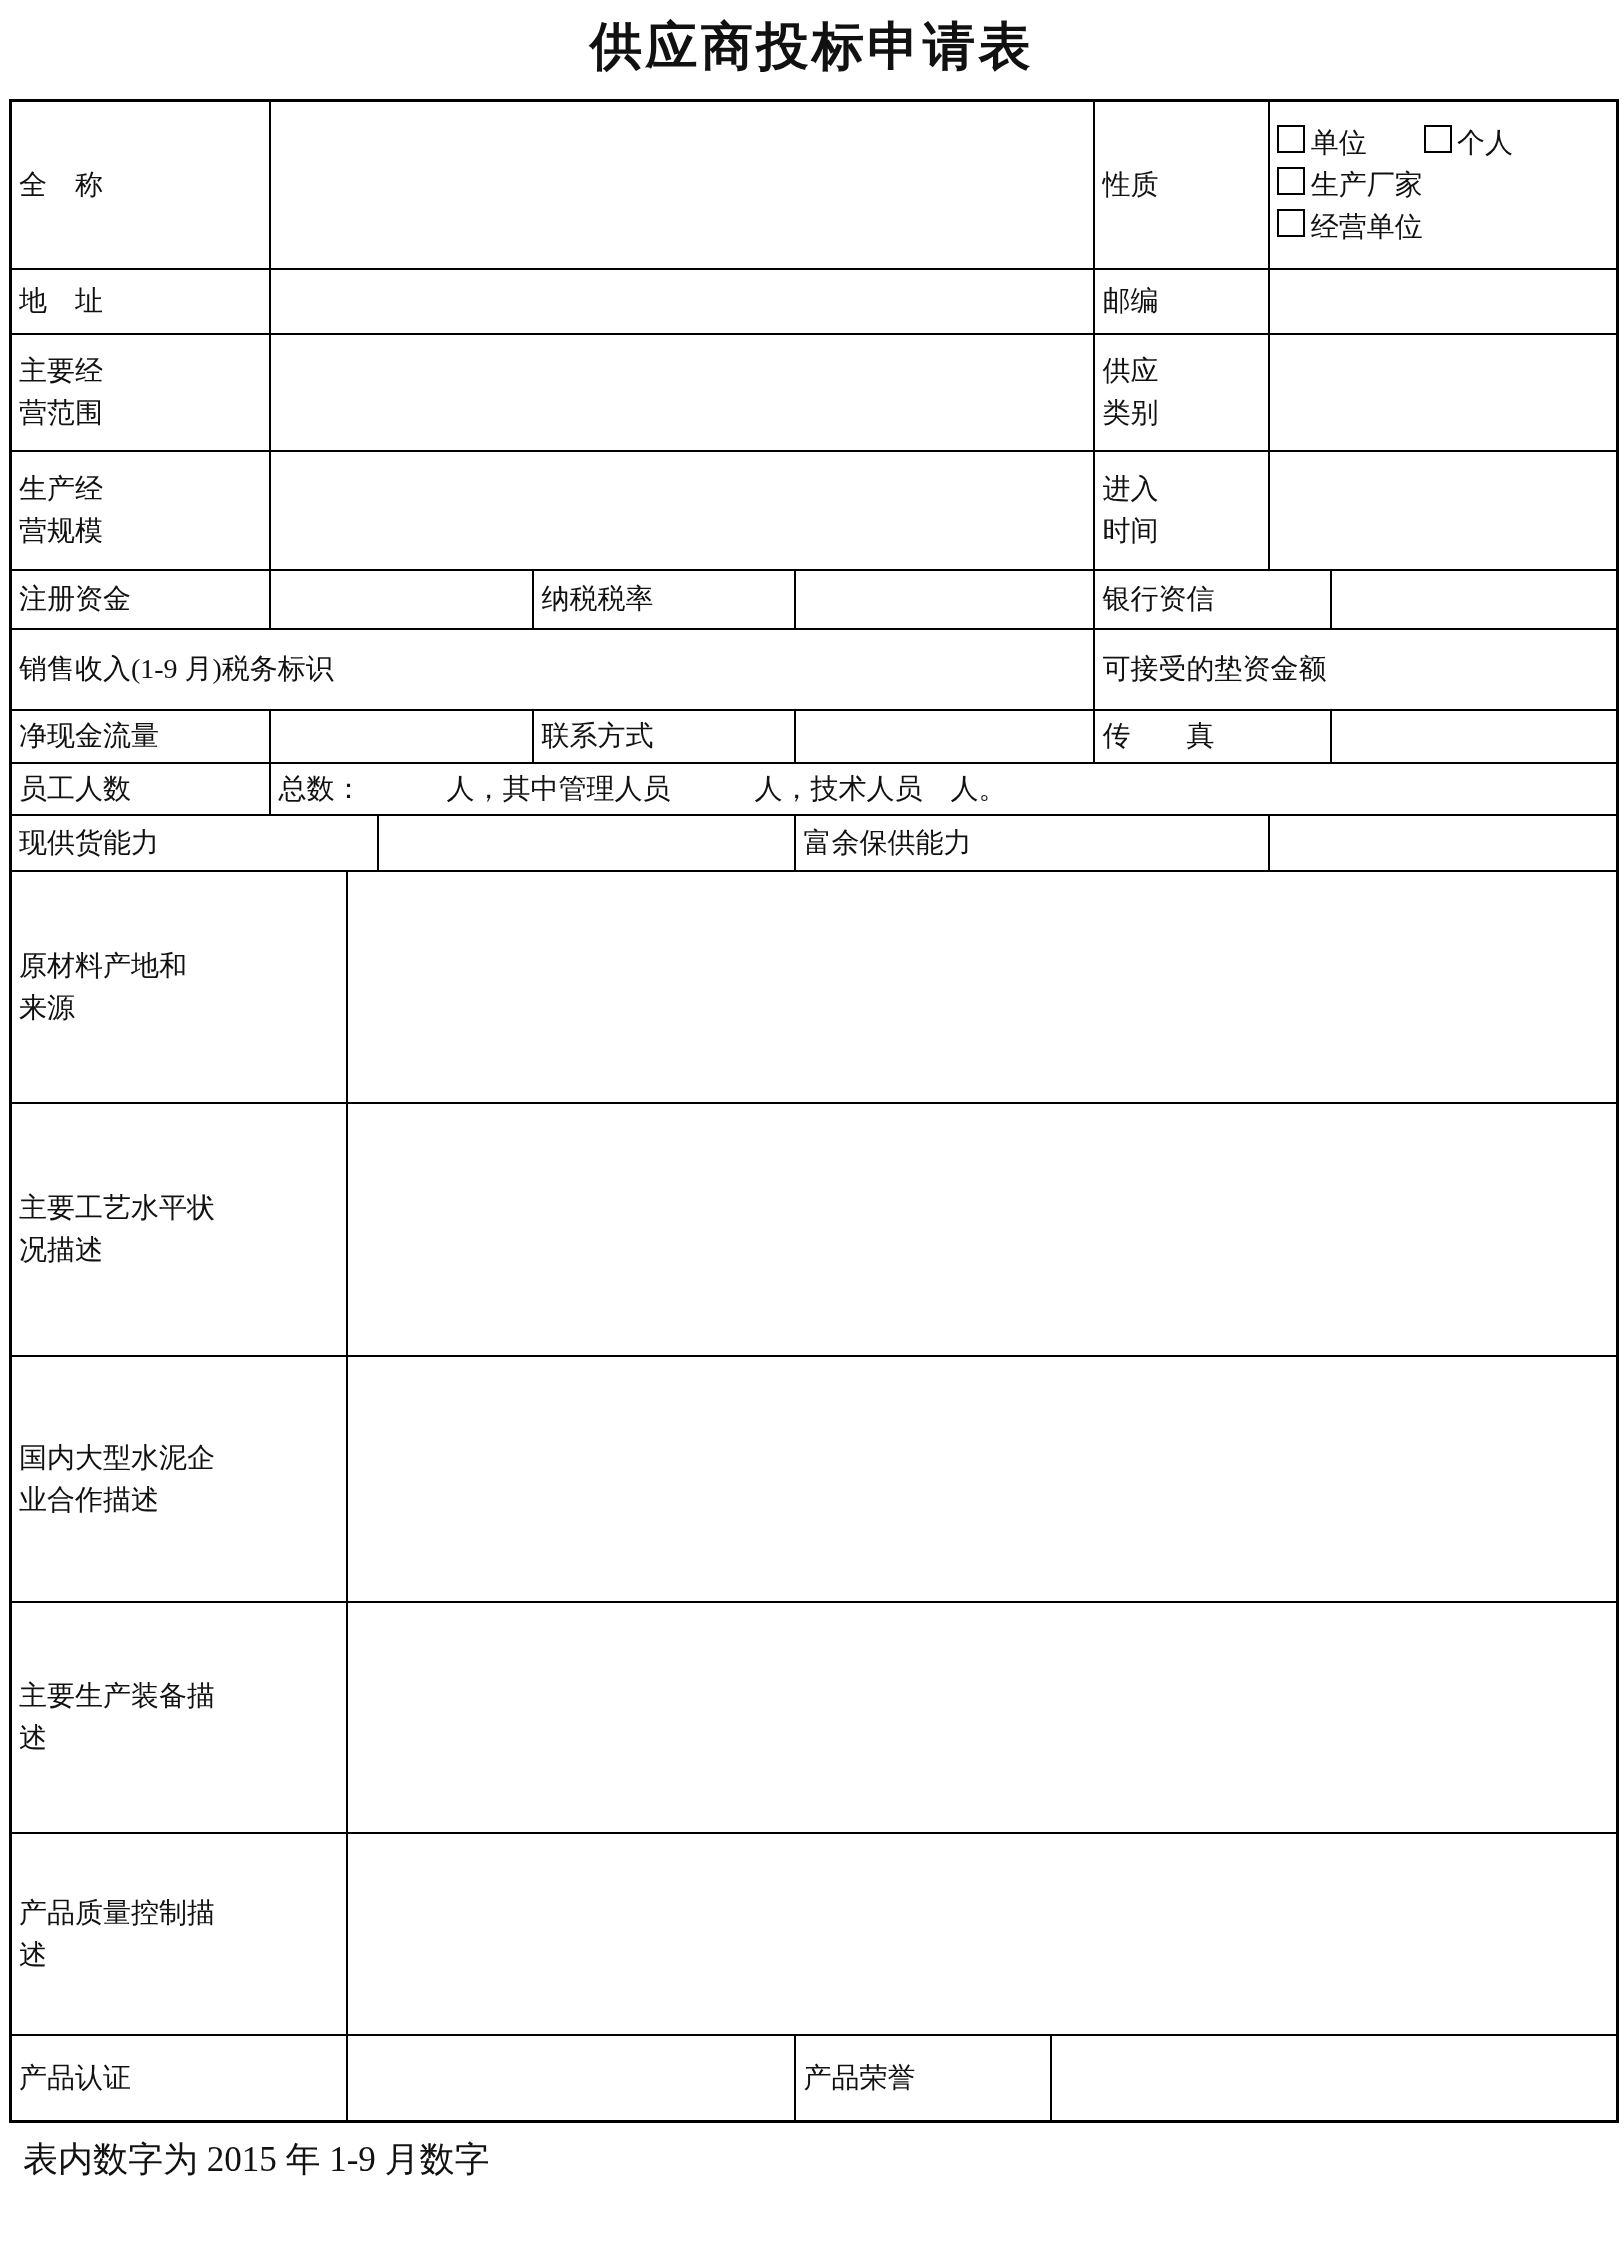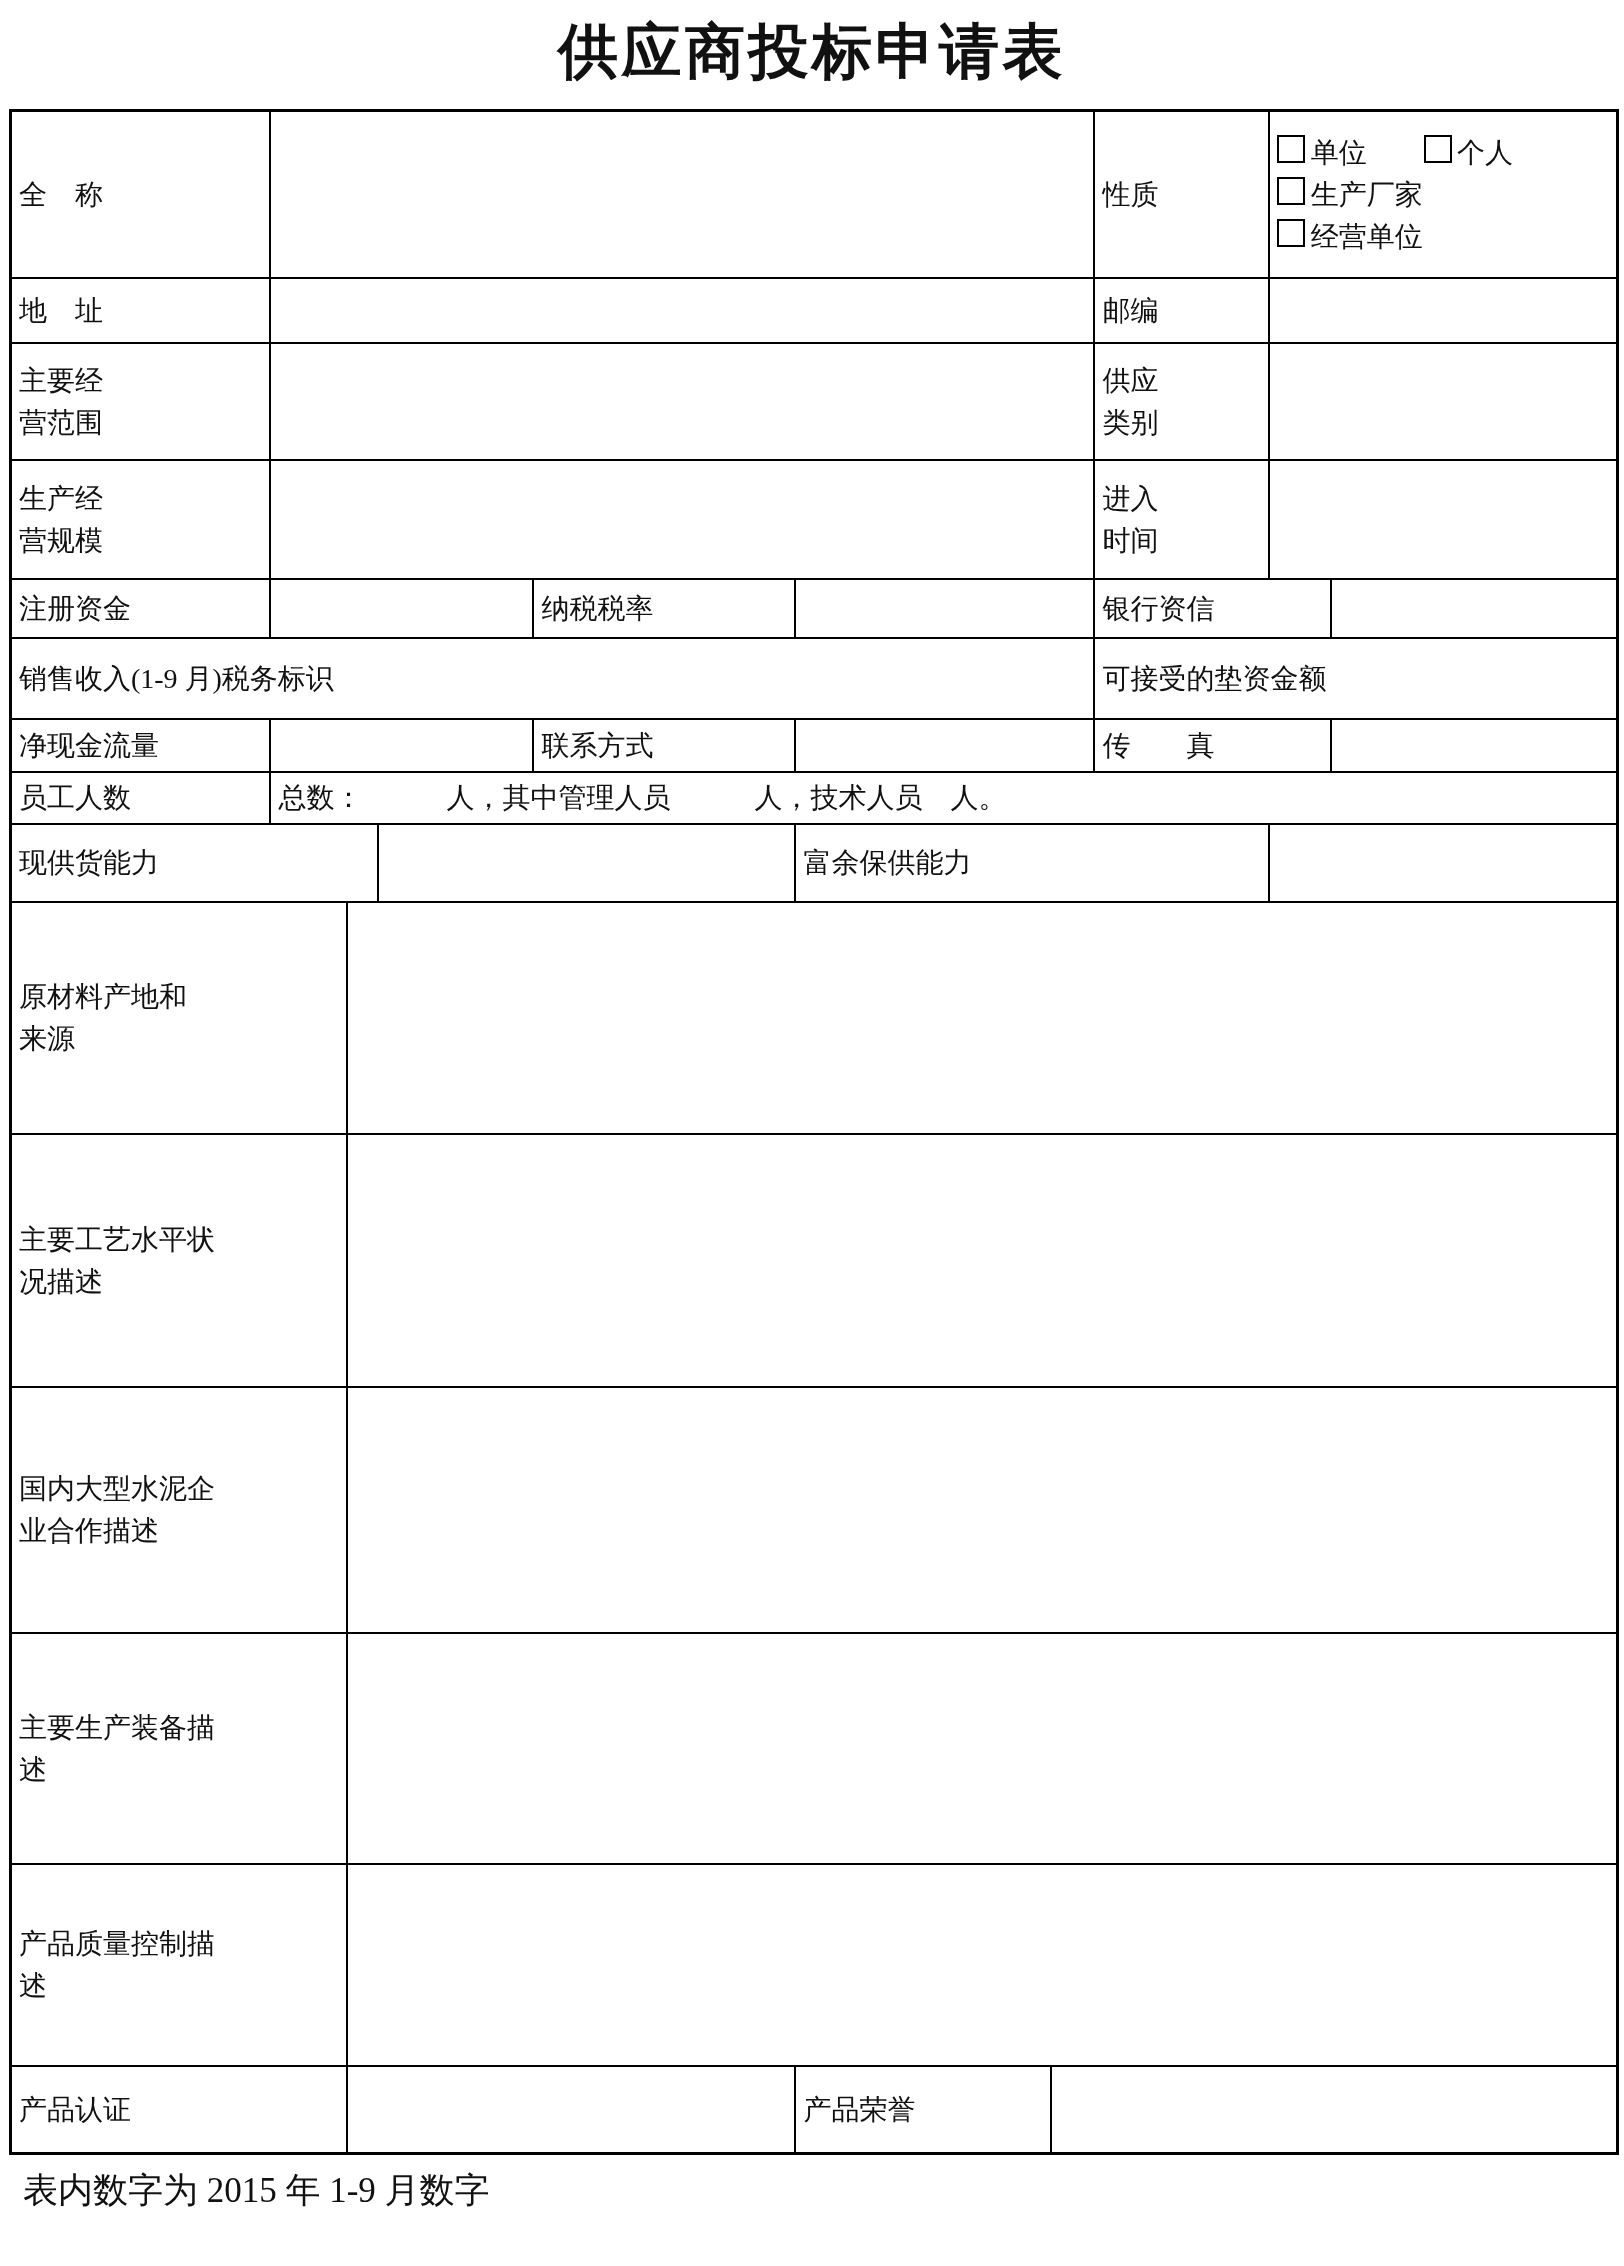--- a/index.html
+++ b/index.html
@@ -12,21 +12,21 @@
     height: 2266px;
     font-family: "Liberation Serif", "DejaVu Serif", serif;
     color: #111111;
     box-sizing: border-box;
   }
   .page {
     padding: 7px 8.9px 0 8.9px;
   }
   .doc-title {
     text-align: center;
-    font-size: 60px;
+    font-size: 52px;
     font-weight: bold;
     letter-spacing: 3.5px;
     margin: 8.9px 0 21px 0;
     line-height: 1.2;
   }
   table.form {
     border-collapse: collapse;
     table-layout: fixed;
     width: 1607px;
     border: 3.5px solid #000;
@@ -169,21 +169,21 @@
       <td colspan="2"></td>
       <td colspan="2">传　　真</td>
       <td></td>
     </tr>
 
     <tr style="height:52px">
       <td>员工人数</td>
       <td colspan="10" class="left">总数：　　　人，其中管理人员　　　人，技术人员　人。</td>
     </tr>
 
-    <tr style="height:78px">
+    <tr style="height:56px">
       <td colspan="3">现供货能力</td>
       <td colspan="3"></td>
       <td colspan="3">富余保供能力</td>
       <td colspan="2"></td>
     </tr>
 
     <tr style="height:232px">
       <td colspan="2" class="desc-label">原材料产地和
 来源</td>
       <td colspan="9"></td>

